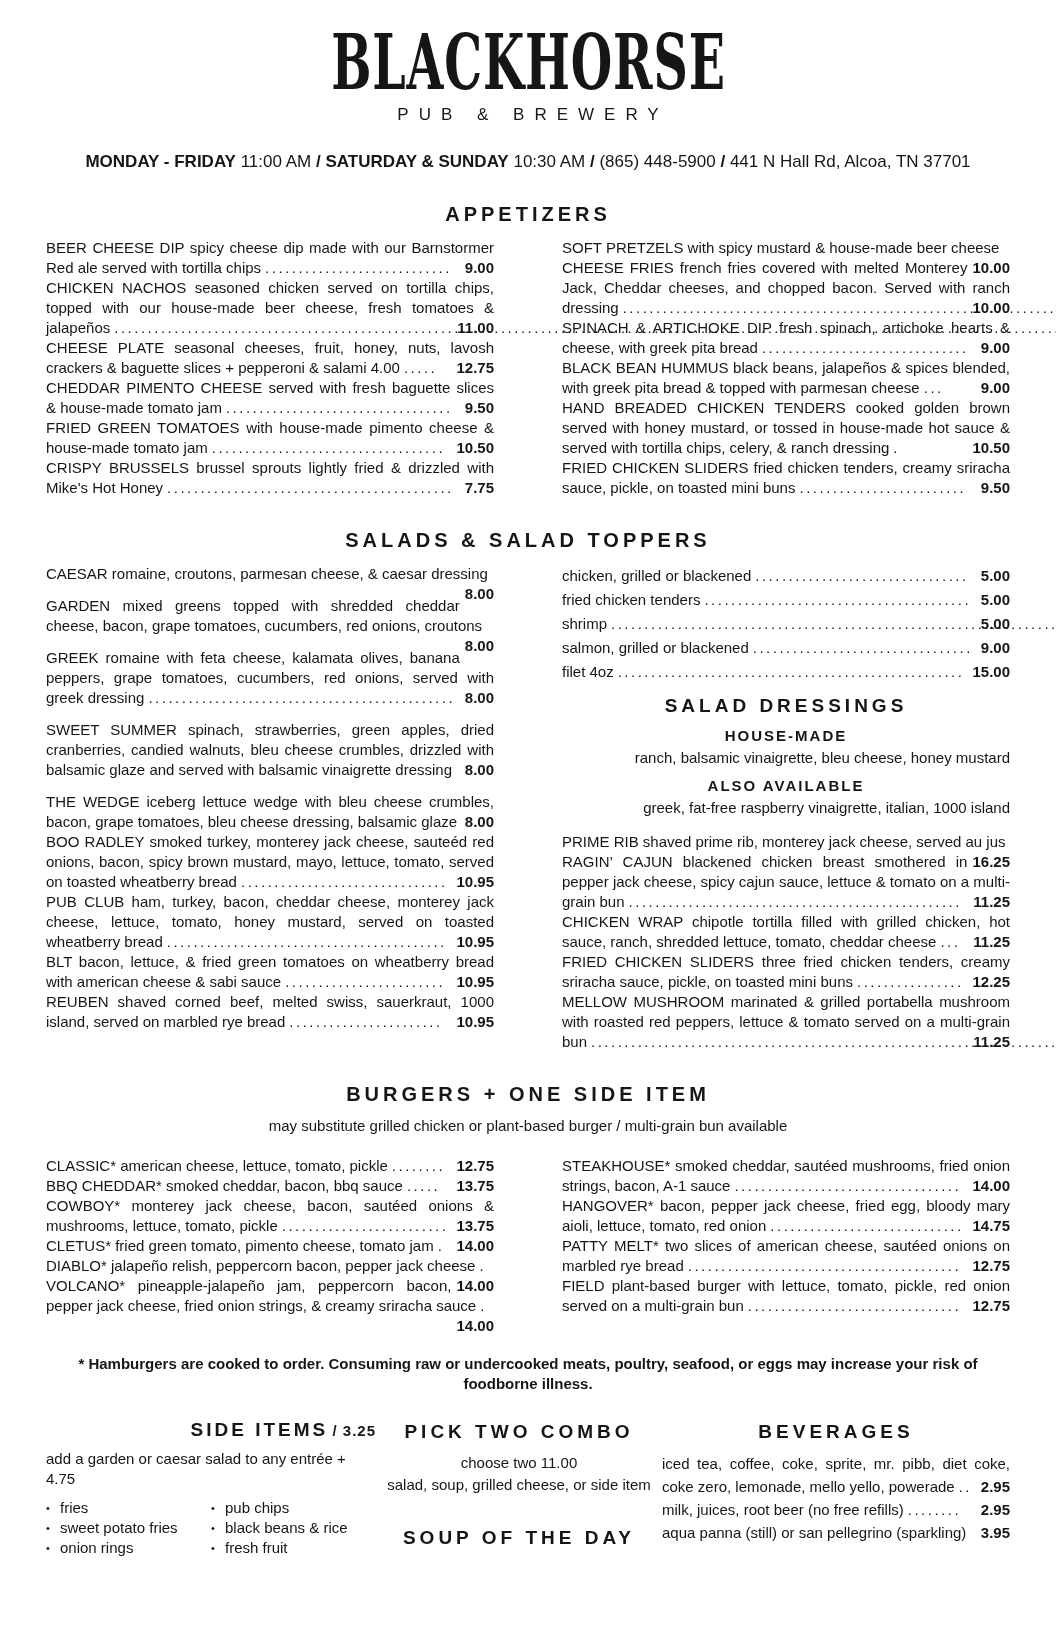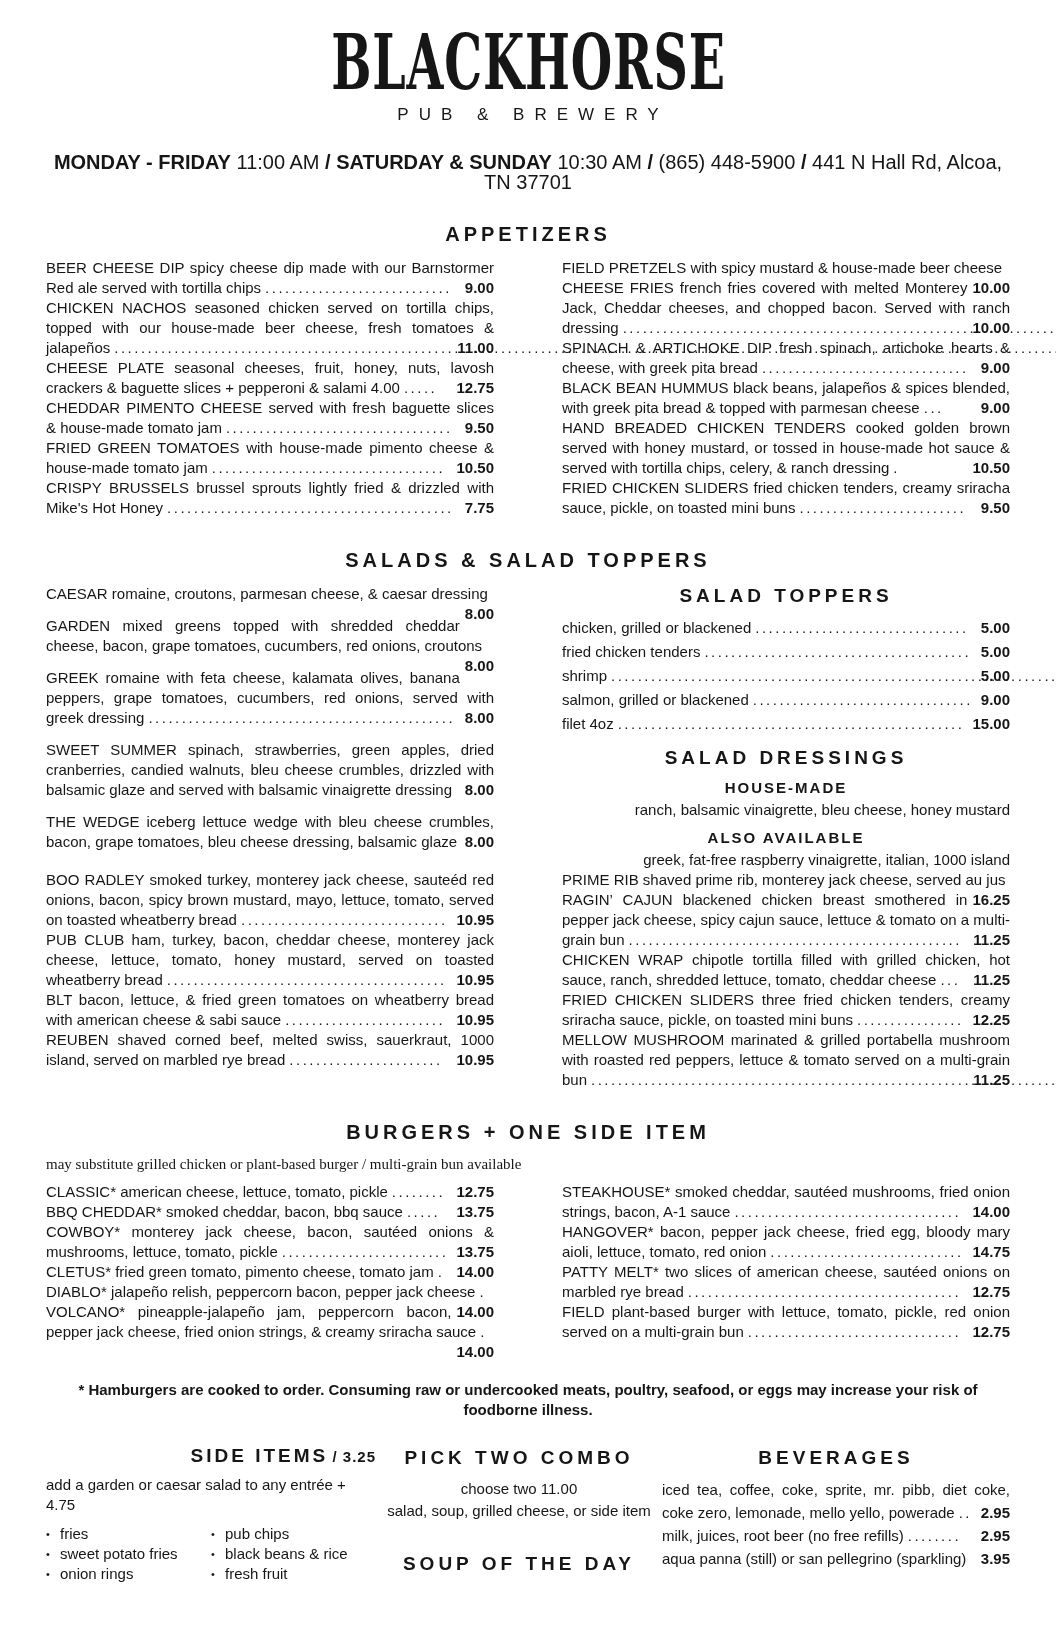--- a/index.html
+++ b/index.html
@@ -22,37 +22,37 @@
     font-size: 58px; line-height: 74px;
     letter-spacing: 1px;
     transform: scale(0.82, 1.32);
     transform-origin: center;
     white-space: nowrap;
   }
   .tagline {
     font-weight: normal; font-size: 17px; line-height: 22px;
     letter-spacing: 10px; text-indent: 10px; margin-top: 4px;
   }
-  .info-line { margin-top: 26px; font-size: 20px; }
+  .info-line { margin-top: 26px; font-size: 17px; }
   .info-line .b { font-weight: bold; }
 
   
   .h2 {
     text-align: center; font-weight: bold; font-size: 20px; line-height: 24px;
     letter-spacing: 4px; margin: 30px 0 12px;
   }
   .h3 {
     text-align: center; font-weight: bold; font-size: 19px; line-height: 24px;
     letter-spacing: 4px; margin: 0 0 8px;
   }
   .h4 {
     text-align: center; font-weight: bold; font-size: 15px; line-height: 20px;
     letter-spacing: 2px; margin: 8px 0 2px;
   }
-  .subtitle { text-align: left; margin: -2px 0 8px; font-family: Liberation Serif, serif; }
+  .subtitle { text-align: center; margin: -2px 0 20px; }
 
   
   .cols { display: flex; gap: 68px; }
   .col { flex: 1 1 0; min-width: 0; }
 
   .item { margin: 0; text-align: justify; }
   .item .b, .b { font-weight: normal; }
   .price { float: right; font-weight: bold; margin-left: 5px; }
   .dots { letter-spacing: 2.5px; margin: 0 3px 0 4px; color: #161616; }
   .spaced .item { margin-bottom: 12px; }
@@ -98,42 +98,41 @@
     <div class="cols">
       <div class="col">
           <p class="item"><span class="b">BEER CHEESE DIP </span><span>spicy cheese dip made with our Barnstormer Red ale served with tortilla chips</span><span class="price">9.00</span><span class="dots">............................</span></p>
           <p class="item"><span class="b">CHICKEN NACHOS </span><span>seasoned chicken served on tortilla chips, topped with our house-made beer cheese, fresh tomatoes &amp; jalapeños</span><span class="price">11.00</span><span class="dots">................................................................................................................................................................................................................................................</span></p>
           <p class="item"><span class="b">CHEESE PLATE </span><span>seasonal cheeses, fruit, honey, nuts, lavosh crackers &amp; baguette slices </span><span class="b">+ pepperoni &amp; salami 4.00</span><span class="price">12.75</span><span class="dots">.....</span></p>
           <p class="item"><span class="b">CHEDDAR PIMENTO CHEESE </span><span>served with fresh baguette slices &amp; house-made tomato jam</span><span class="price">9.50</span><span class="dots">..................................</span></p>
           <p class="item"><span class="b">FRIED GREEN TOMATOES </span><span>with house-made pimento cheese &amp; house-made tomato jam</span><span class="price">10.50</span><span class="dots">...................................</span></p>
           <p class="item"><span class="b">CRISPY BRUSSELS </span><span>brussel sprouts lightly fried &amp; drizzled with Mike's Hot Honey</span><span class="price">7.75</span><span class="dots">...........................................</span></p>
         </div>
       <div class="col">
-          <p class="item"><span class="b">FIELD PRETZELS </span><span>with spicy mustard &amp; house-made beer cheese</span><span class="price">10.00</span><span class="dots"></span></p>
+          <p class="item"><span class="b">SOFT PRETZELS </span><span>with spicy mustard &amp; house-made beer cheese</span><span class="price">10.00</span><span class="dots"></span></p>
           <p class="item"><span class="b">CHEESE FRIES </span><span>french fries covered with melted Monterey Jack, Cheddar cheeses, and chopped bacon. Served with ranch dressing</span><span class="price">10.00</span><span class="dots">................................................................................................................................................................................................................................................</span></p>
           <p class="item"><span class="b">SPINACH &amp; ARTICHOKE DIP </span><span>fresh spinach, artichoke hearts &amp; cheese, with greek pita bread</span><span class="price">9.00</span><span class="dots">...............................</span></p>
           <p class="item"><span class="b">BLACK BEAN HUMMUS </span><span>black beans, jalapeños &amp; spices blended, with greek pita bread &amp; topped with parmesan cheese</span><span class="price">9.00</span><span class="dots">...</span></p>
           <p class="item"><span class="b">HAND BREADED CHICKEN TENDERS </span><span>cooked golden brown served with honey mustard, or tossed in house-made hot sauce &amp; served with tortilla chips, celery, &amp; ranch dressing</span><span class="price">10.50</span><span class="dots">.</span></p>
           <p class="item"><span class="b">FRIED CHICKEN SLIDERS </span><span>fried chicken tenders, creamy sriracha sauce, pickle, on toasted mini buns</span><span class="price">9.50</span><span class="dots">.........................</span></p>
         </div>
     </div>
   </div>
 
   <div class="section">
     <div class="h2">SALADS &amp; SALAD TOPPERS</div>
     <div class="cols">
       <div class="col spaced">
           <p class="item"><span class="b">CAESAR </span><span>romaine, croutons, parmesan cheese, &amp; caesar dressing</span><span class="price">8.00</span><span class="dots"></span></p>
           <p class="item"><span class="b">GARDEN </span><span>mixed greens topped with shredded cheddar cheese, bacon, grape tomatoes, cucumbers, red onions, croutons</span><span class="price">8.00</span><span class="dots"></span></p>
           <p class="item"><span class="b">GREEK </span><span>romaine with feta cheese, kalamata olives, banana peppers, grape tomatoes, cucumbers, red onions, served with greek dressing</span><span class="price">8.00</span><span class="dots">..............................................</span></p>
           <p class="item"><span class="b">SWEET SUMMER </span><span>spinach, strawberries, green apples, dried cranberries, candied walnuts, bleu cheese crumbles, drizzled with balsamic glaze and served with balsamic vinaigrette dressing</span><span class="price">8.00</span><span class="dots"></span></p>
           <p class="item"><span class="b">THE WEDGE </span><span>iceberg lettuce wedge with bleu cheese crumbles, bacon, grape tomatoes, bleu cheese dressing, balsamic glaze</span><span class="price">8.00</span><span class="dots"></span></p>
         </div>
       <div class="col">
-        <div class="h3">SALAD TOPPERS</div>
         <div class="toppers-list">
             <p class="item"><span>chicken, grilled or blackened</span><span class="price">5.00</span><span class="dots">................................</span></p>
             <p class="item"><span>fried chicken tenders</span><span class="price">5.00</span><span class="dots">........................................</span></p>
             <p class="item"><span>shrimp</span><span class="price">5.00</span><span class="dots">................................................................................................................................................................................................................................................</span></p>
             <p class="item"><span>salmon, grilled or blackened</span><span class="price">9.00</span><span class="dots">.................................</span></p>
             <p class="item"><span>filet 4oz</span><span class="price">15.00</span><span class="dots">....................................................</span></p>
           </div>
         <div class="dressings-block">
           <div class="h3">SALAD DRESSINGS</div>
           <div class="h4">HOUSE-MADE</div>

